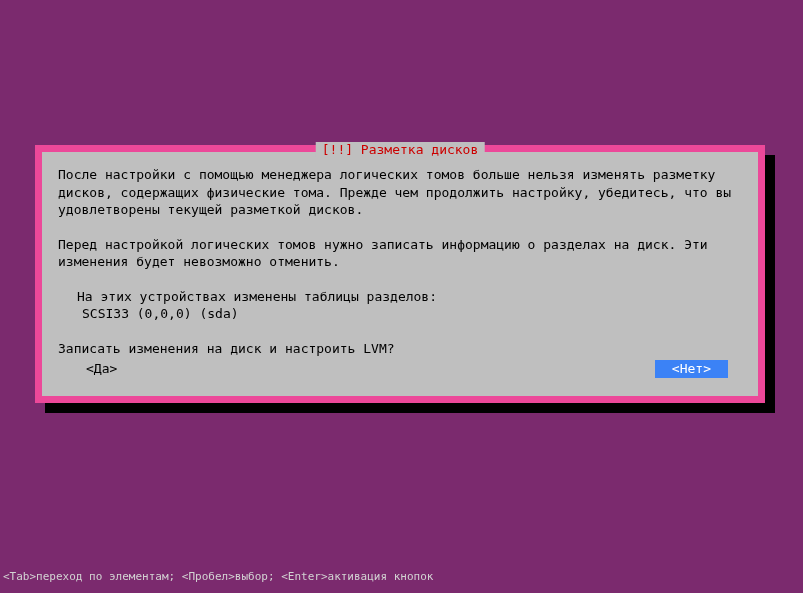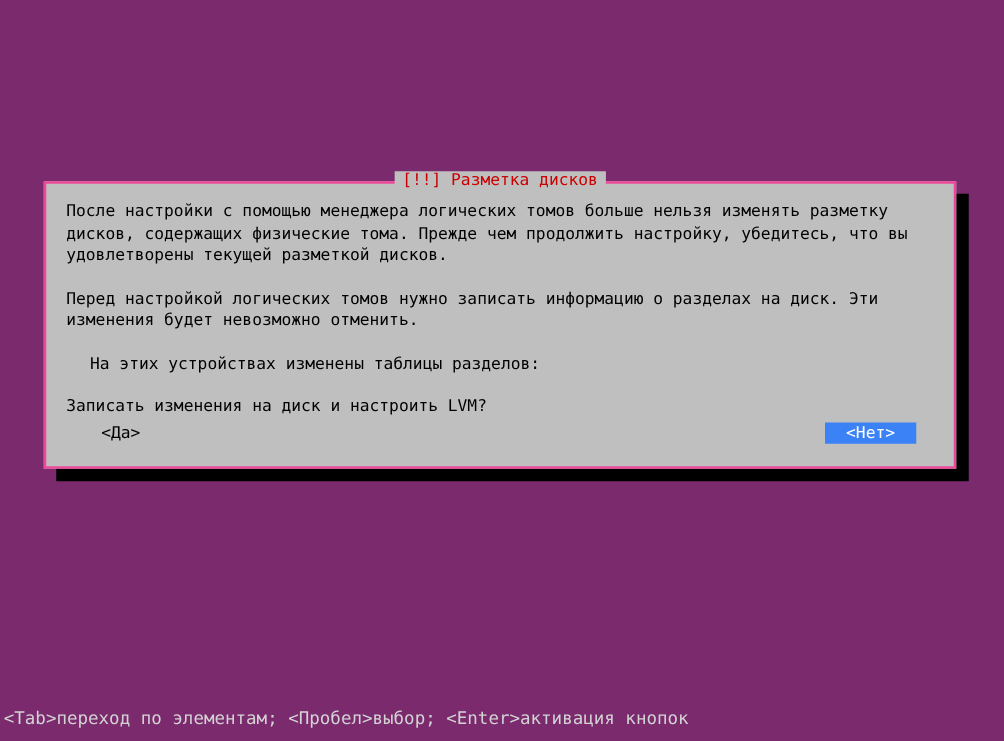--- a/index.html
+++ b/index.html
@@ -28,21 +28,21 @@
       top: 10px;
       left: 10px;
       width: 100%;
       height: 100%;
       background-color: #000000;
       z-index: 1;
     }
     .dialog {
       position: relative;
       background-color: #bfbfbf;
-      border: 2px solid #ec4899;
+      border: 7px solid #ec4899;
       padding: 14px 16px 18px 16px;
       z-index: 2;
       color: #000000;
     }
     .dialog-title {
       position: absolute;
       top: -10px;
       left: 50%;
       transform: translateX(-50%);
       background-color: #bfbfbf;
@@ -83,35 +83,36 @@
     .btn-no {
       background-color: #3b82f6;
       color: #ffffff;
       padding: 0 17px;
     }
     .help-bar {
       position: absolute;
       bottom: 10px;
       left: 3px;
       color: #d3d3d3;
-      font-size: 14px;
+      font-size: 11px;
     }
   </style>
 </head>
 <body>
 
 <div class="dialog-wrapper">
   <div class="dialog-shadow"></div>
   <div class="dialog">
     <div class="dialog-title">[!!] Разметка дисков</div>
     <div class="dialog-content">
       <p>После настройки с помощью менеджера логических томов больше нельзя изменять разметку дисков, содержащих физические тома. Прежде чем продолжить настройку, убедитесь, что вы удовлетворены текущей разметкой дисков.</p>
       <p>Перед настройкой логических томов нужно записать информацию о разделах на диск. Эти изменения будет невозможно отменить.</p>
       <div class="device-block">
         <div class="device-label">На этих устройствах изменены таблицы разделов:</div>
+        <div class="device-item">SCSI33 (0,0,0) (sda)</div>
       </div>
       <p>Записать изменения на диск и настроить LVM?</p>
       <div class="button-row">
         <span class="btn-yes">&lt;Да&gt;</span>
         <span class="btn-no">&lt;Нет&gt;</span>
       </div>
     </div>
   </div>
 </div>
 

